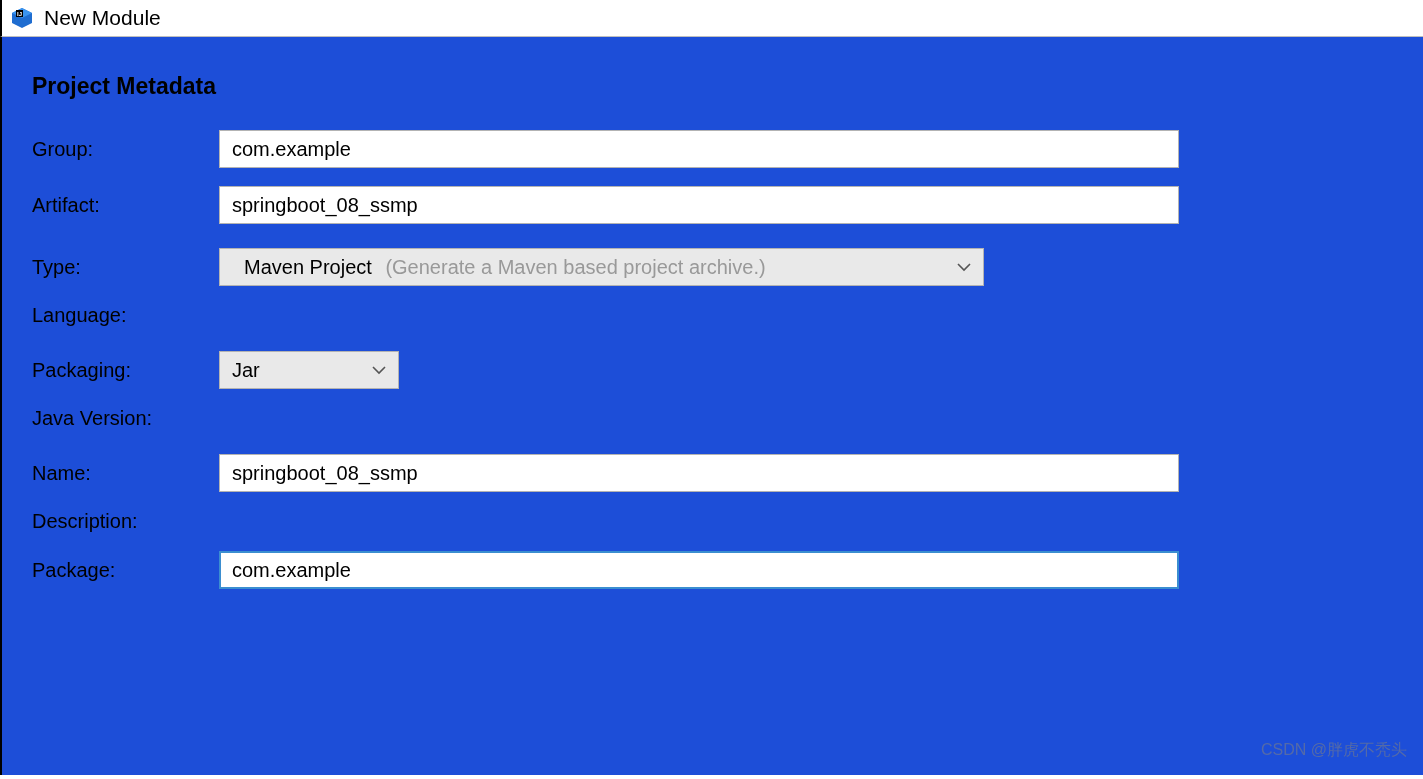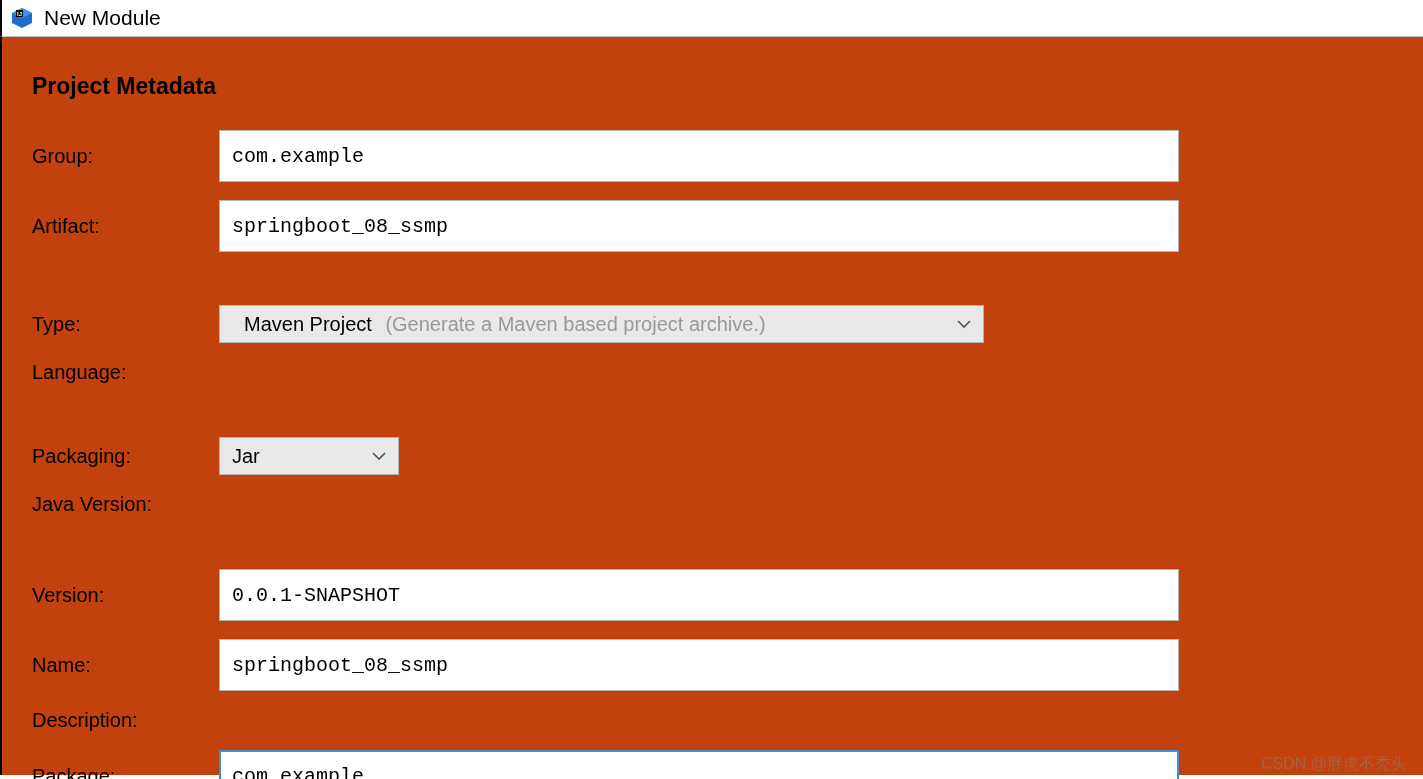--- a/index.html
+++ b/index.html
@@ -33,53 +33,53 @@
       display: inline-flex;
       align-items: center;
       justify-content: center;
     }
     .title-text {
       font-size: 21px;
       color: #000;
       font-weight: 400;
     }
     .content-area {
-      background: #c2410c;
+      background: #1d4ed8;
       border-top: 1px solid #bfbfbf;
       border-left: 2px solid #000;
       padding: 36px 30px 30px 30px;
       height: calc(100% - 40px);
     }
     .section-title {
       font-size: 23px;
       font-weight: 700;
       color: #000;
       margin-bottom: 30px;
     }
     .form-row {
       display: flex;
       align-items: center;
       margin-bottom: 18px;
       gap: 12px;
     }
     .form-row.gap-after {
-      margin-bottom: 53px;
+      margin-bottom: 24px;
     }
     .form-label {
       width: 175px;
       font-size: 20px;
       color: #000;
       flex-shrink: 0;
     }
     .text-input {
       flex: 1;
-      height: 52px;
+      height: 38px;
       padding: 4px 12px;
       font-size: 20px;
-      font-family: Liberation Mono, monospace;
+      font-family: Liberation Sans, sans-serif;
       border: 1px solid #b3b3b3;
       background: #ffffff;
       color: #000;
       outline: none;
       max-width: 960px;
     }
     .text-input.focused {
       border: 2px solid #3b8ed0;
       padding: 3px 11px;
     }
@@ -113,21 +113,21 @@
     .chevron {
       margin-left: auto;
       padding-left: 20px;
     }
     .chevron svg {
       display: block;
     }
     .watermark {
       position: absolute;
       right: 16px;
-      bottom: 4px;
+      bottom: 18px;
       font-size: 16px;
       color: rgba(130,130,130,0.55);
       pointer-events: none;
     }
   </style>
 </head>
 <body>
 
 <div class="title-bar">
   <span class="app-icon">
@@ -182,24 +182,20 @@
             <polyline points="1,2 7,8 13,2" fill="none" stroke="#555" stroke-width="1.6"></polyline>
           </svg>
       </span>
     </div>
   </div>
 
   <div class="form-row gap-after">
     <div class="form-label">Java Version:</div>
   </div>
 
-  <div class="form-row">
-    <div class="form-label">Version:</div>
-    <input type="text" class="text-input" value="0.0.1-SNAPSHOT" style="">
-  </div>
 
   <div class="form-row">
     <div class="form-label">Name:</div>
     <input type="text" class="text-input" value="springboot_08_ssmp" style="">
   </div>
 
   <div class="form-row">
     <div class="form-label">Description:</div>
   </div>
 

